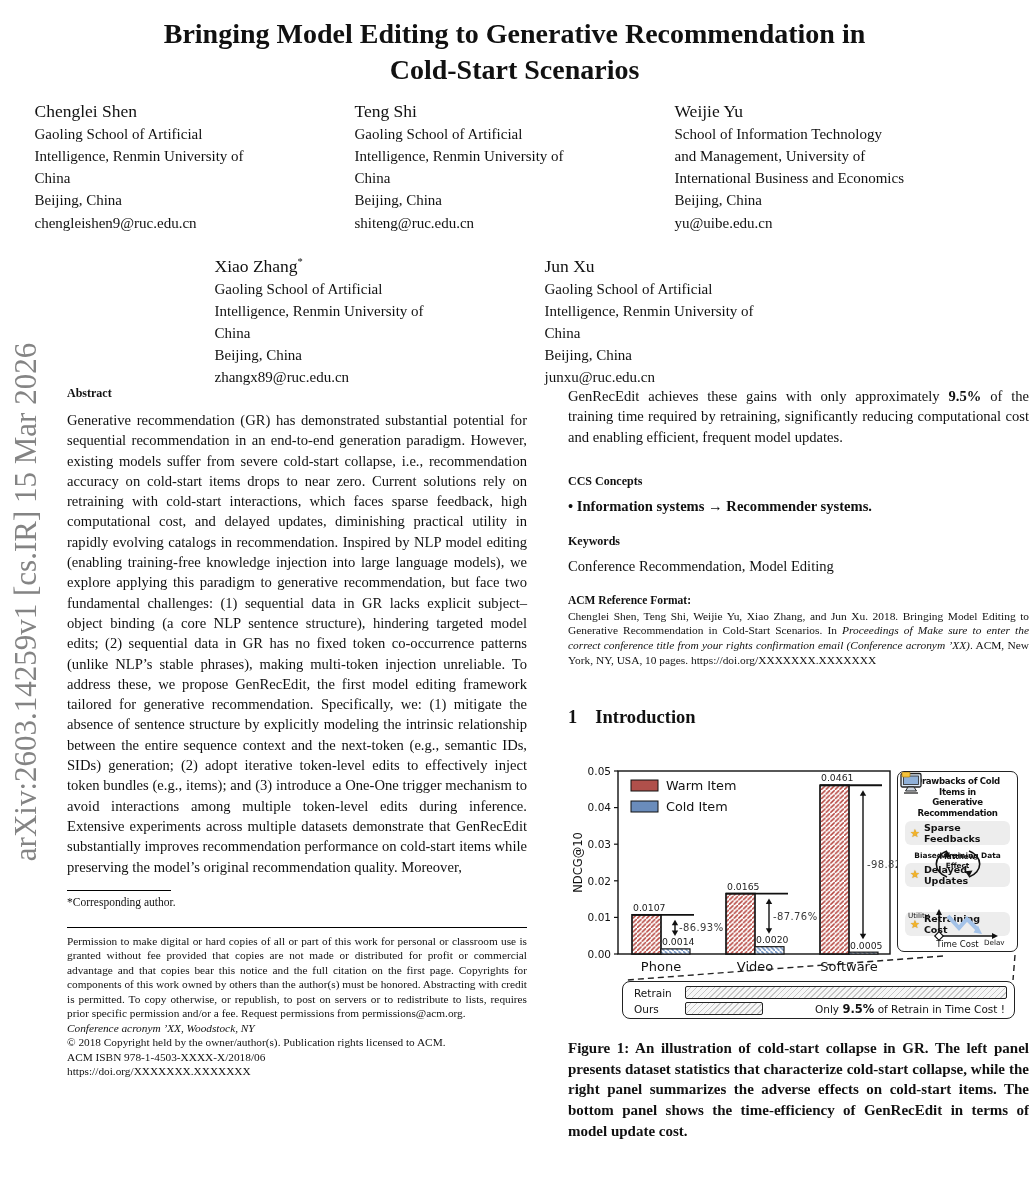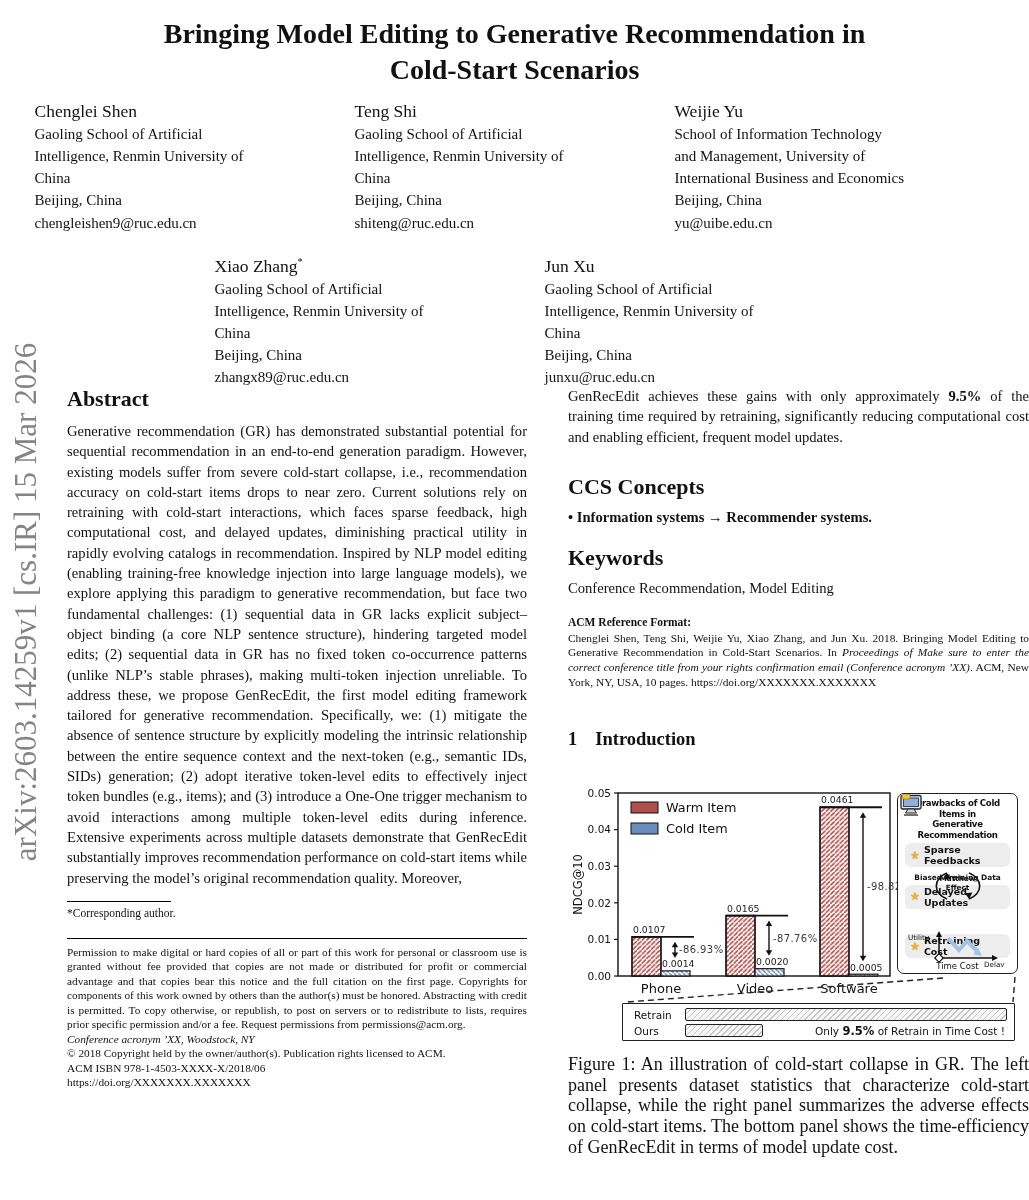--- a/index.html
+++ b/index.html
@@ -18,21 +18,21 @@
   .authors-row2 .author{width:330px}
   .author{}
   .author .name{font-size:17.5px;line-height:24px}
   .author .name sup{font-size:60%}
   .author .aff{font-size:15px;line-height:22.2px;white-space:pre-line}
   .author .email{font-size:15px;line-height:22.2px}
 
   
   .col-left{position:absolute;left:67px;top:386px;width:460px}
   .col-right{position:absolute;left:568px;top:386px;width:461px}
-  .h-sec{font-size:22px;font-weight:bold;margin:0 0 9px 0}
+  .h-sec{font-size:12px;font-weight:bold;margin:0 0 9px 0}
   .body-par{font-size:14.6px;line-height:20.3px;text-align:justify;margin:0}
   .ccs-line{font-size:14.6px;font-weight:bold;margin-top:9px}
   .kw-line{font-size:14.6px;margin-top:8px}
   .h-ccs{margin-top:27px}
   .h-kw{margin-top:19px}
   .acmref-h{font-size:11.5px;font-weight:bold;margin-top:19px}
   .acmref{font-size:11.4px;line-height:14.6px;text-align:justify;margin-top:3px}
   .h-intro{font-size:18.5px;font-weight:bold;margin-top:40px}
   .h-intro .num{margin-right:18px}
 
@@ -66,29 +66,29 @@
   .star{color:#f2b32c;font-size:11px;line-height:11px;text-shadow:0 0 1px #a97b10}
   .matthew-wrap{position:relative;width:74px;height:36px;margin-top:1px}
   .matthew-text{position:absolute;left:0;top:7px;width:74px;text-align:center;
     font-size:7.3px;font-weight:bold;line-height:8.5px;white-space:pre-line}
   .frp-sub{font-size:7.4px;font-weight:bold;margin-top:0px}
   .delayed-wrap{position:relative;width:104px;height:40px;margin-top:18px}
   .frp-time{display:flex;align-items:flex-start;gap:6px;margin-top:3px}
   .frp-time span{font-size:8.5px}
 
   .fig-bottom-panel{position:absolute;left:54px;top:237px;width:393px;height:38px;
-    border:1.6px solid #222;border-radius:1px;background:#fff;box-sizing:border-box;
+    border:1.6px solid #222;border-radius:8px;background:#fff;box-sizing:border-box;
     font-family:"DejaVu Sans",sans-serif}
   .fbp-label{position:absolute;font-size:10.5px;color:#111}
   .fbp-bar{position:absolute;height:11px;border:1.2px solid #222;border-radius:2px;
     background:repeating-linear-gradient(135deg,#f7f7f7 0 3px,#c6c6c6 3px 4.2px)}
   .fbp-note{position:absolute;right:9px;top:20px;font-size:10.5px;color:#111}
   .fbp-note b{font-size:11.5px}
 
-  .caption{font-size:18px;font-weight:normal;line-height:20.6px;text-align:justify;margin-top:8px}
+  .caption{font-size:15px;font-weight:bold;line-height:20.6px;text-align:justify;margin-top:14px}
 </style>
 </head>
 <body>
 
 <div class="page">
 
   <div class="watermark">arXiv:2603.14259v1  [cs.IR]  15 Mar 2026</div>
 
   <div class="title">
     <div>Bringing Model Editing to Generative Recommendation in</div>

